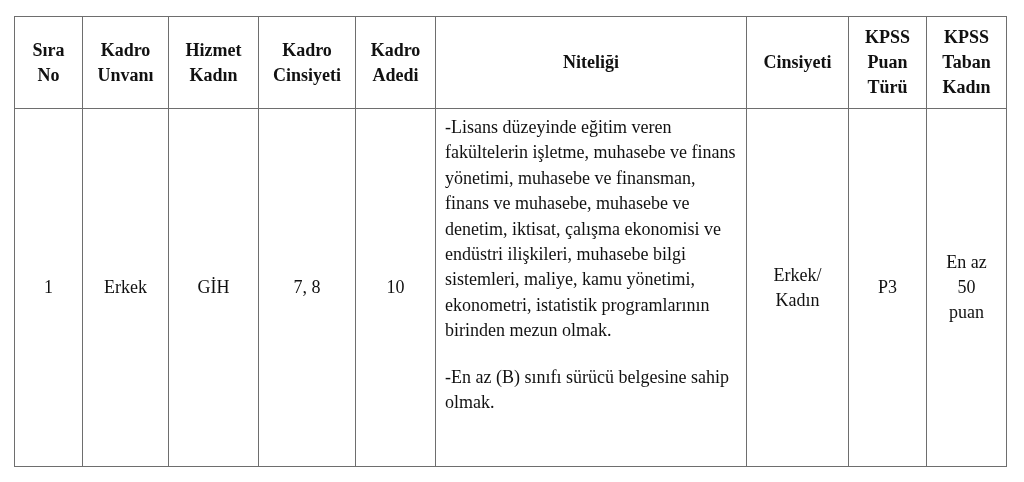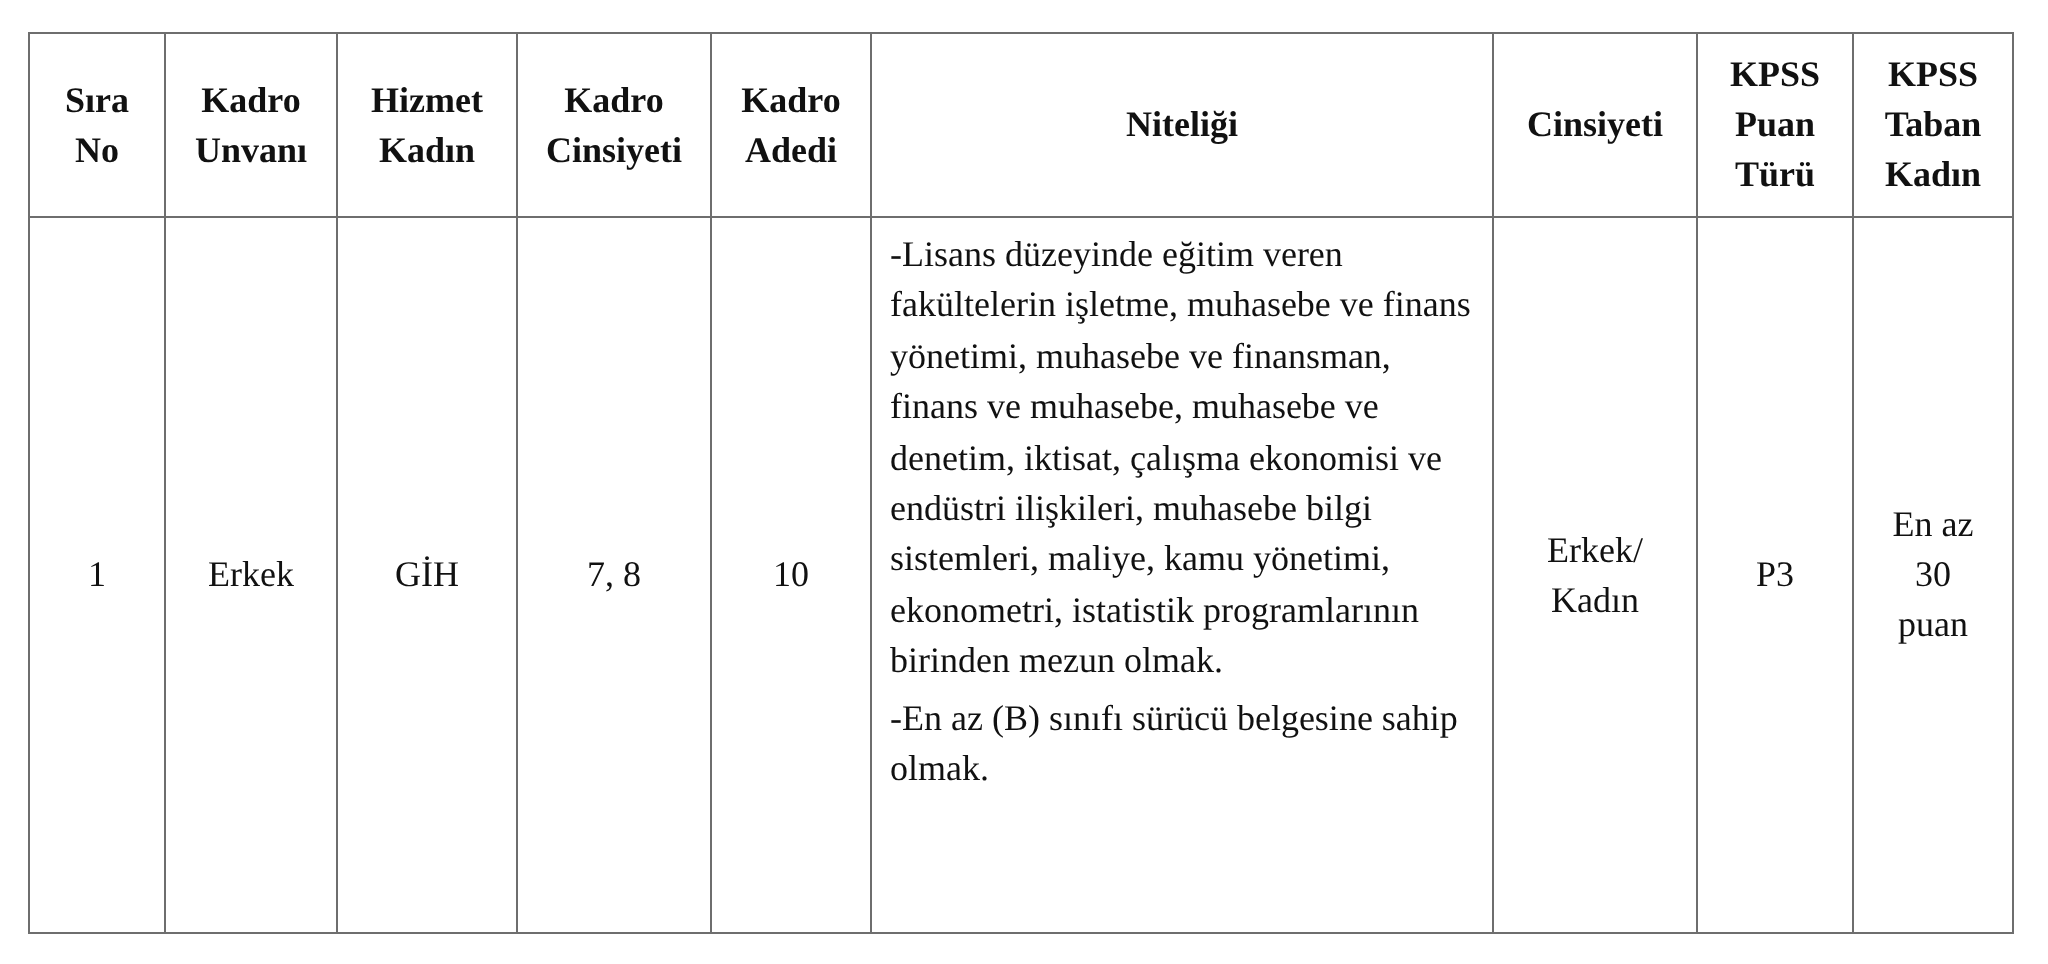--- a/index.html
+++ b/index.html
@@ -45,21 +45,21 @@
       text-align: left;
       vertical-align: top;
       padding: 6px 8px 0 9px;
       font-size: 18px;
       line-height: 25.4px;
     }
     td.nitelik p {
       margin: 0;
     }
     td.nitelik p + p {
-      margin-top: 3px;
+      margin-top: 21px;
     }
     .hdr-line { display: block; }
   </style>
 </head>
 <body>
 
 <div class="table-wrap">
   <table>
     <colgroup>
       <col style="width:68px">
@@ -123,19 +123,19 @@
           <p>-Lisans düzeyinde eğitim veren fakültelerin işletme, muhasebe ve finans yönetimi, muhasebe ve finansman, finans ve muhasebe, muhasebe ve denetim, iktisat, çalışma ekonomisi ve endüstri ilişkileri, muhasebe bilgi sistemleri, maliye, kamu yönetimi, ekonometri, istatistik programlarının birinden mezun olmak.</p>
           <p>-En az (B) sınıfı sürücü belgesine sahip olmak.</p>
         </td>
         <td>
           <span class="hdr-line">Erkek/</span>
           <span class="hdr-line">Kadın</span>
         </td>
         <td>P3</td>
         <td>
           <span class="hdr-line">En az</span>
-          <span class="hdr-line">30</span>
+          <span class="hdr-line">50</span>
           <span class="hdr-line">puan</span>
         </td>
       </tr>
     </tbody>
   </table>
 </div>
 
 </body></html>

